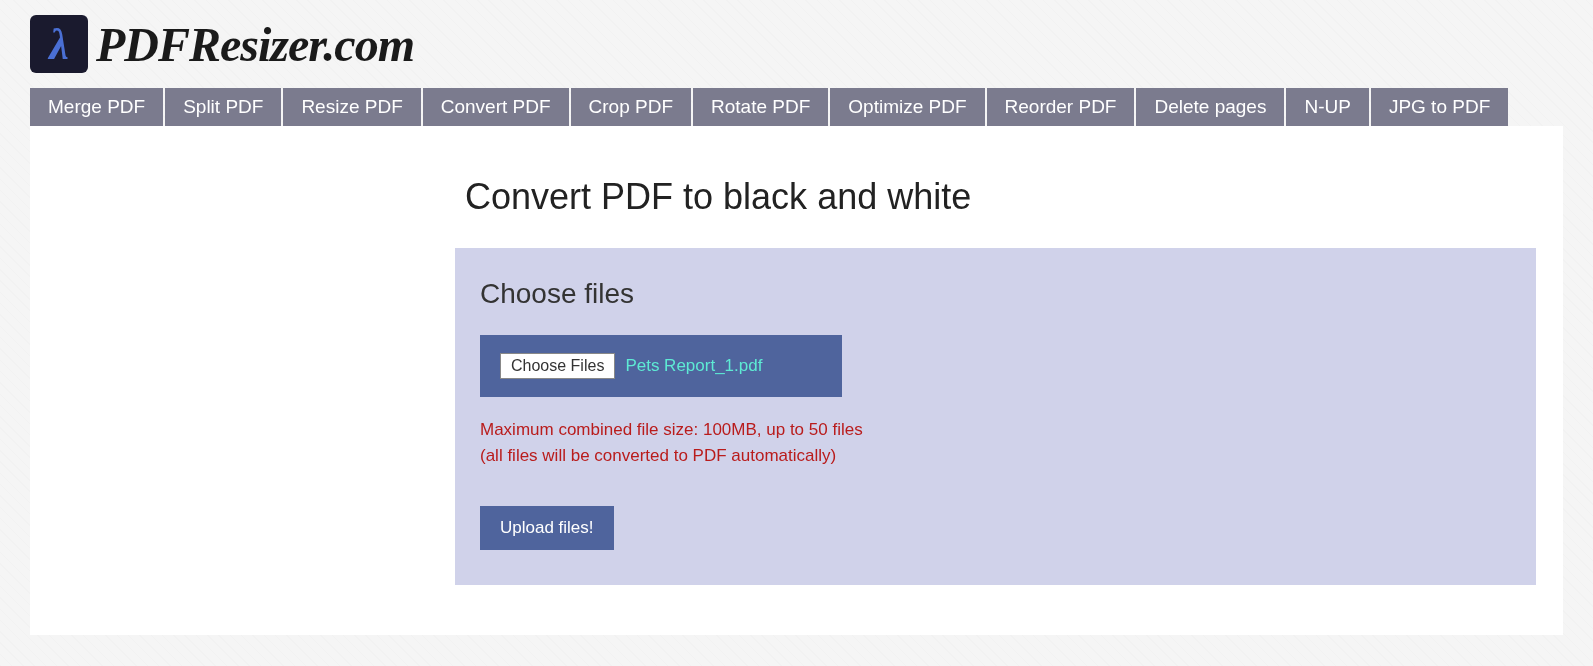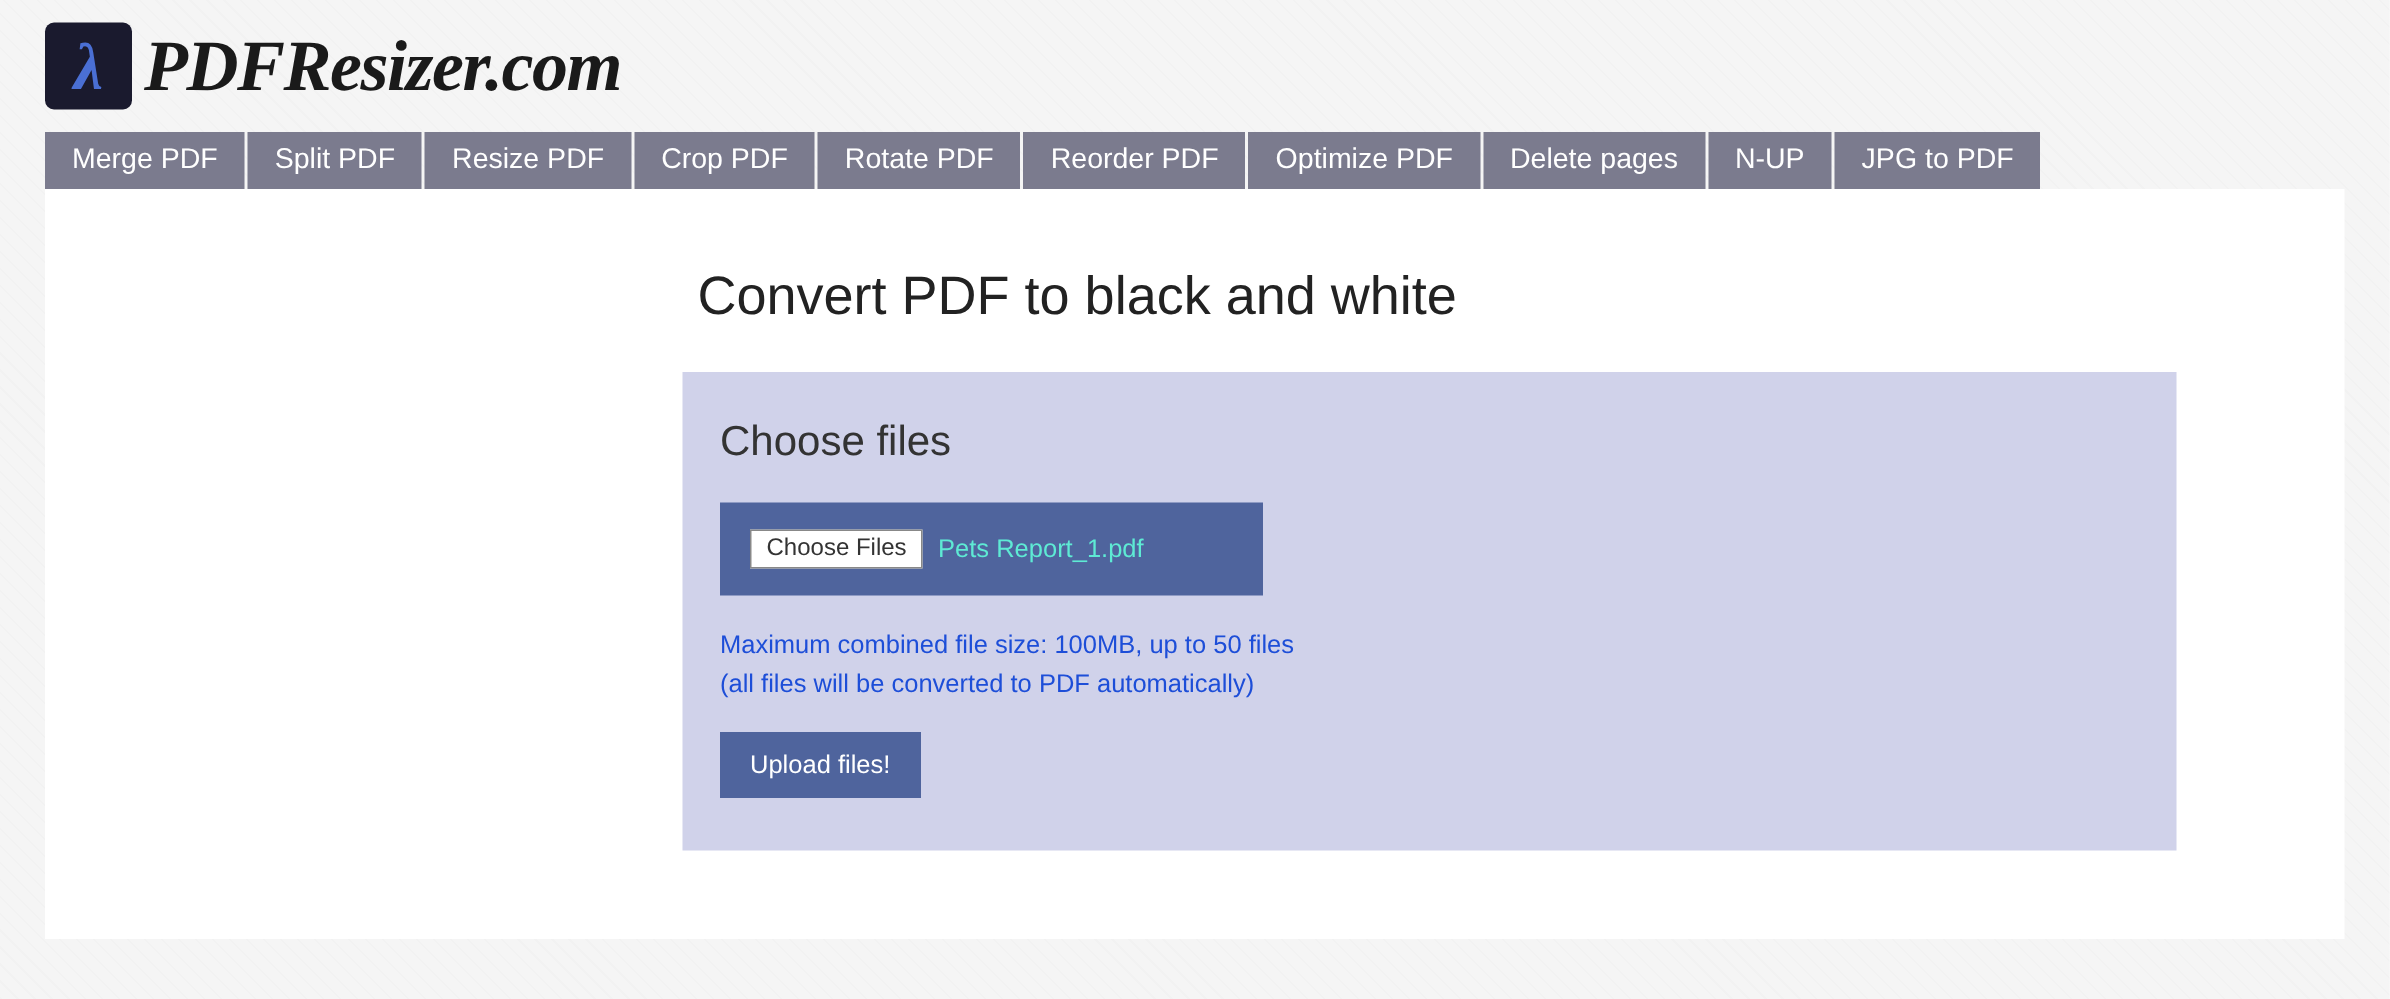--- a/index.html
+++ b/index.html
@@ -77,21 +77,21 @@
     .page-title {
       font-size: 36px;
       font-weight: 400;
       color: #222;
       margin-bottom: 30px;
       margin-left: 10px;
     }
     .upload-panel {
       background-color: #d0d2ea;
       padding: 30px 15px 35px 25px;
-      width: 996px;
+      width: 1081px;
     }
     .panel-title {
       font-size: 28px;
       font-weight: 400;
       color: #333;
       margin-bottom: 25px;
     }
     .file-select-wrapper {
       background-color: #4f649d;
       padding: 18px 20px;
@@ -108,24 +108,24 @@
       padding: 3px 10px;
       font-size: 16px;
       cursor: pointer;
       font-family: inherit;
     }
     .selected-file {
       color: #5eead4;
       font-size: 17px;
     }
     .info-text {
-      color: #1d4ed8;
+      color: #b91c1c;
       font-size: 17px;
       line-height: 1.5;
-      margin-bottom: 20px;
+      margin-bottom: 38px;
     }
     .upload-btn {
       background-color: #4f649d;
       color: #ffffff;
       border: none;
       padding: 12px 20px;
       font-size: 17px;
       cursor: pointer;
       font-family: inherit;
     }
@@ -139,24 +139,25 @@
       <span class="logo-lambda">λ</span>
     </div>
     <span class="logo-text">PDFResizer.com</span>
   </div>
 </div>
 
 <div class="nav-bar">
   <button class="nav-item">Merge PDF</button>
   <button class="nav-item">Split PDF</button>
   <button class="nav-item">Resize PDF</button>
+  <button class="nav-item">Convert PDF</button>
   <button class="nav-item">Crop PDF</button>
   <button class="nav-item">Rotate PDF</button>
+  <button class="nav-item">Optimize PDF</button>
   <button class="nav-item">Reorder PDF</button>
-  <button class="nav-item">Optimize PDF</button>
   <button class="nav-item">Delete pages</button>
   <button class="nav-item">N-UP</button>
   <button class="nav-item">JPG to PDF</button>
 </div>
 
 <div class="content-area">
   <div class="content-inner">
     <h1 class="page-title">Convert PDF to black and white</h1>
 
     <div class="upload-panel">

